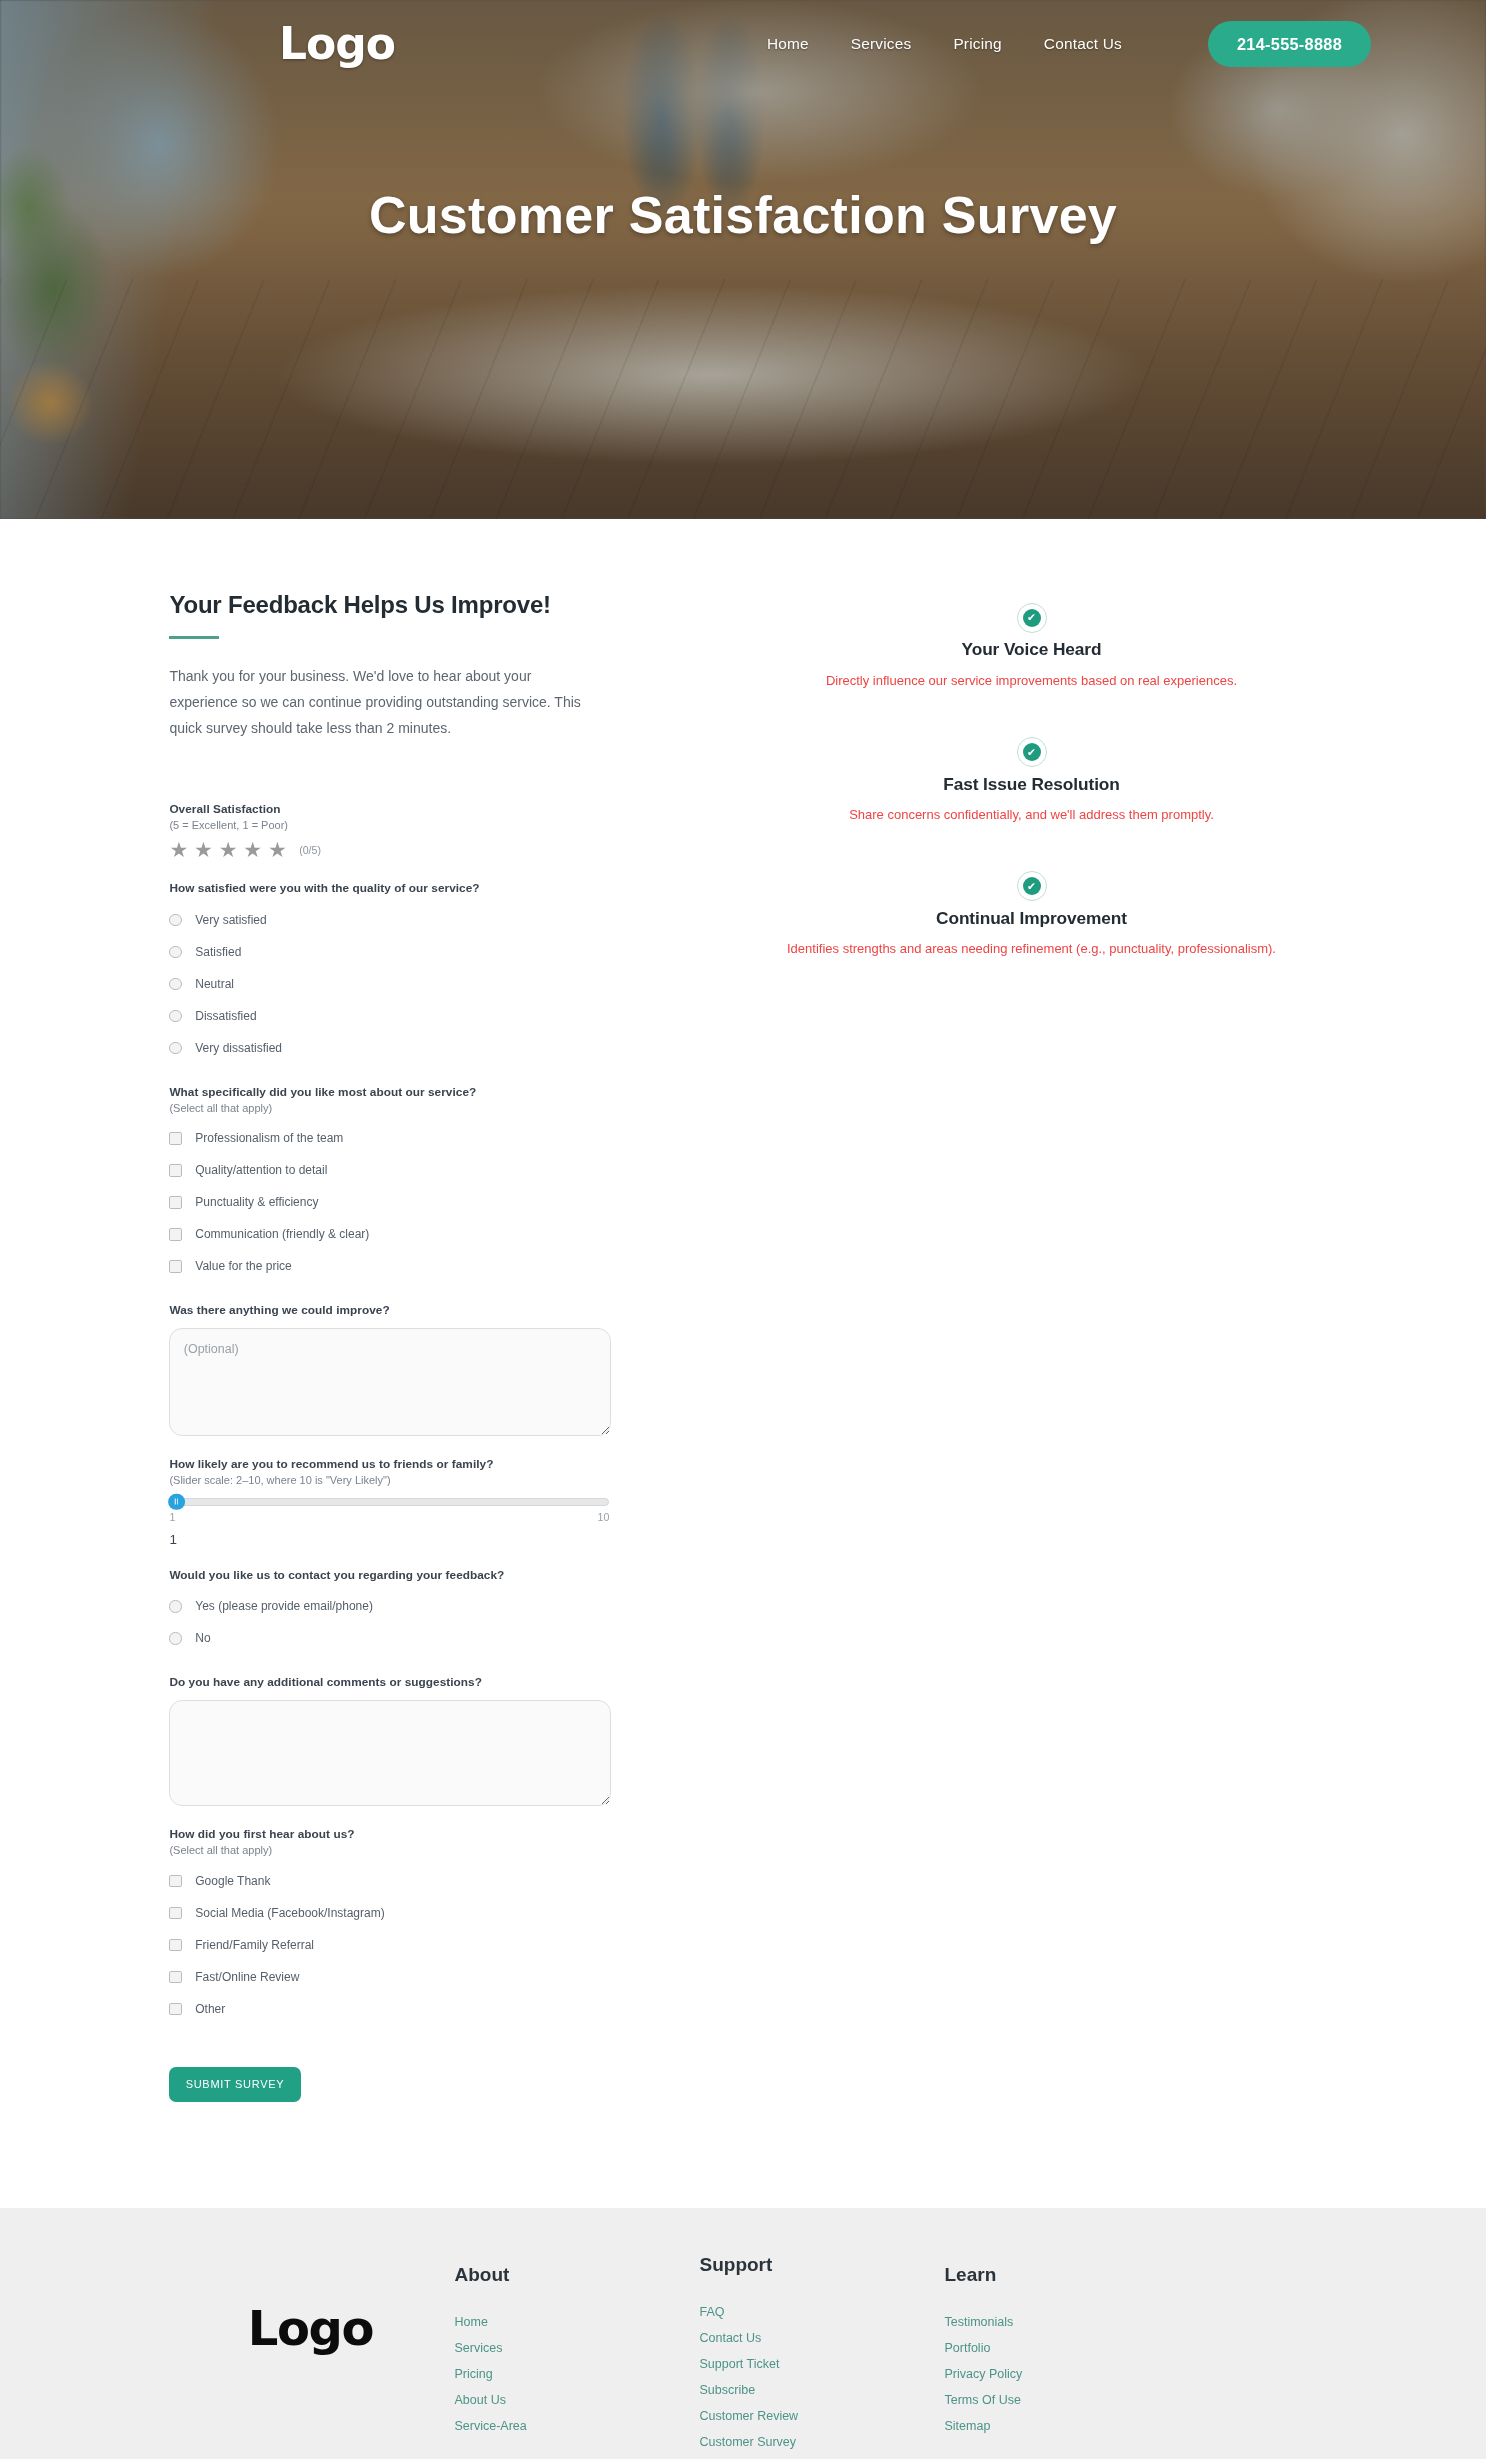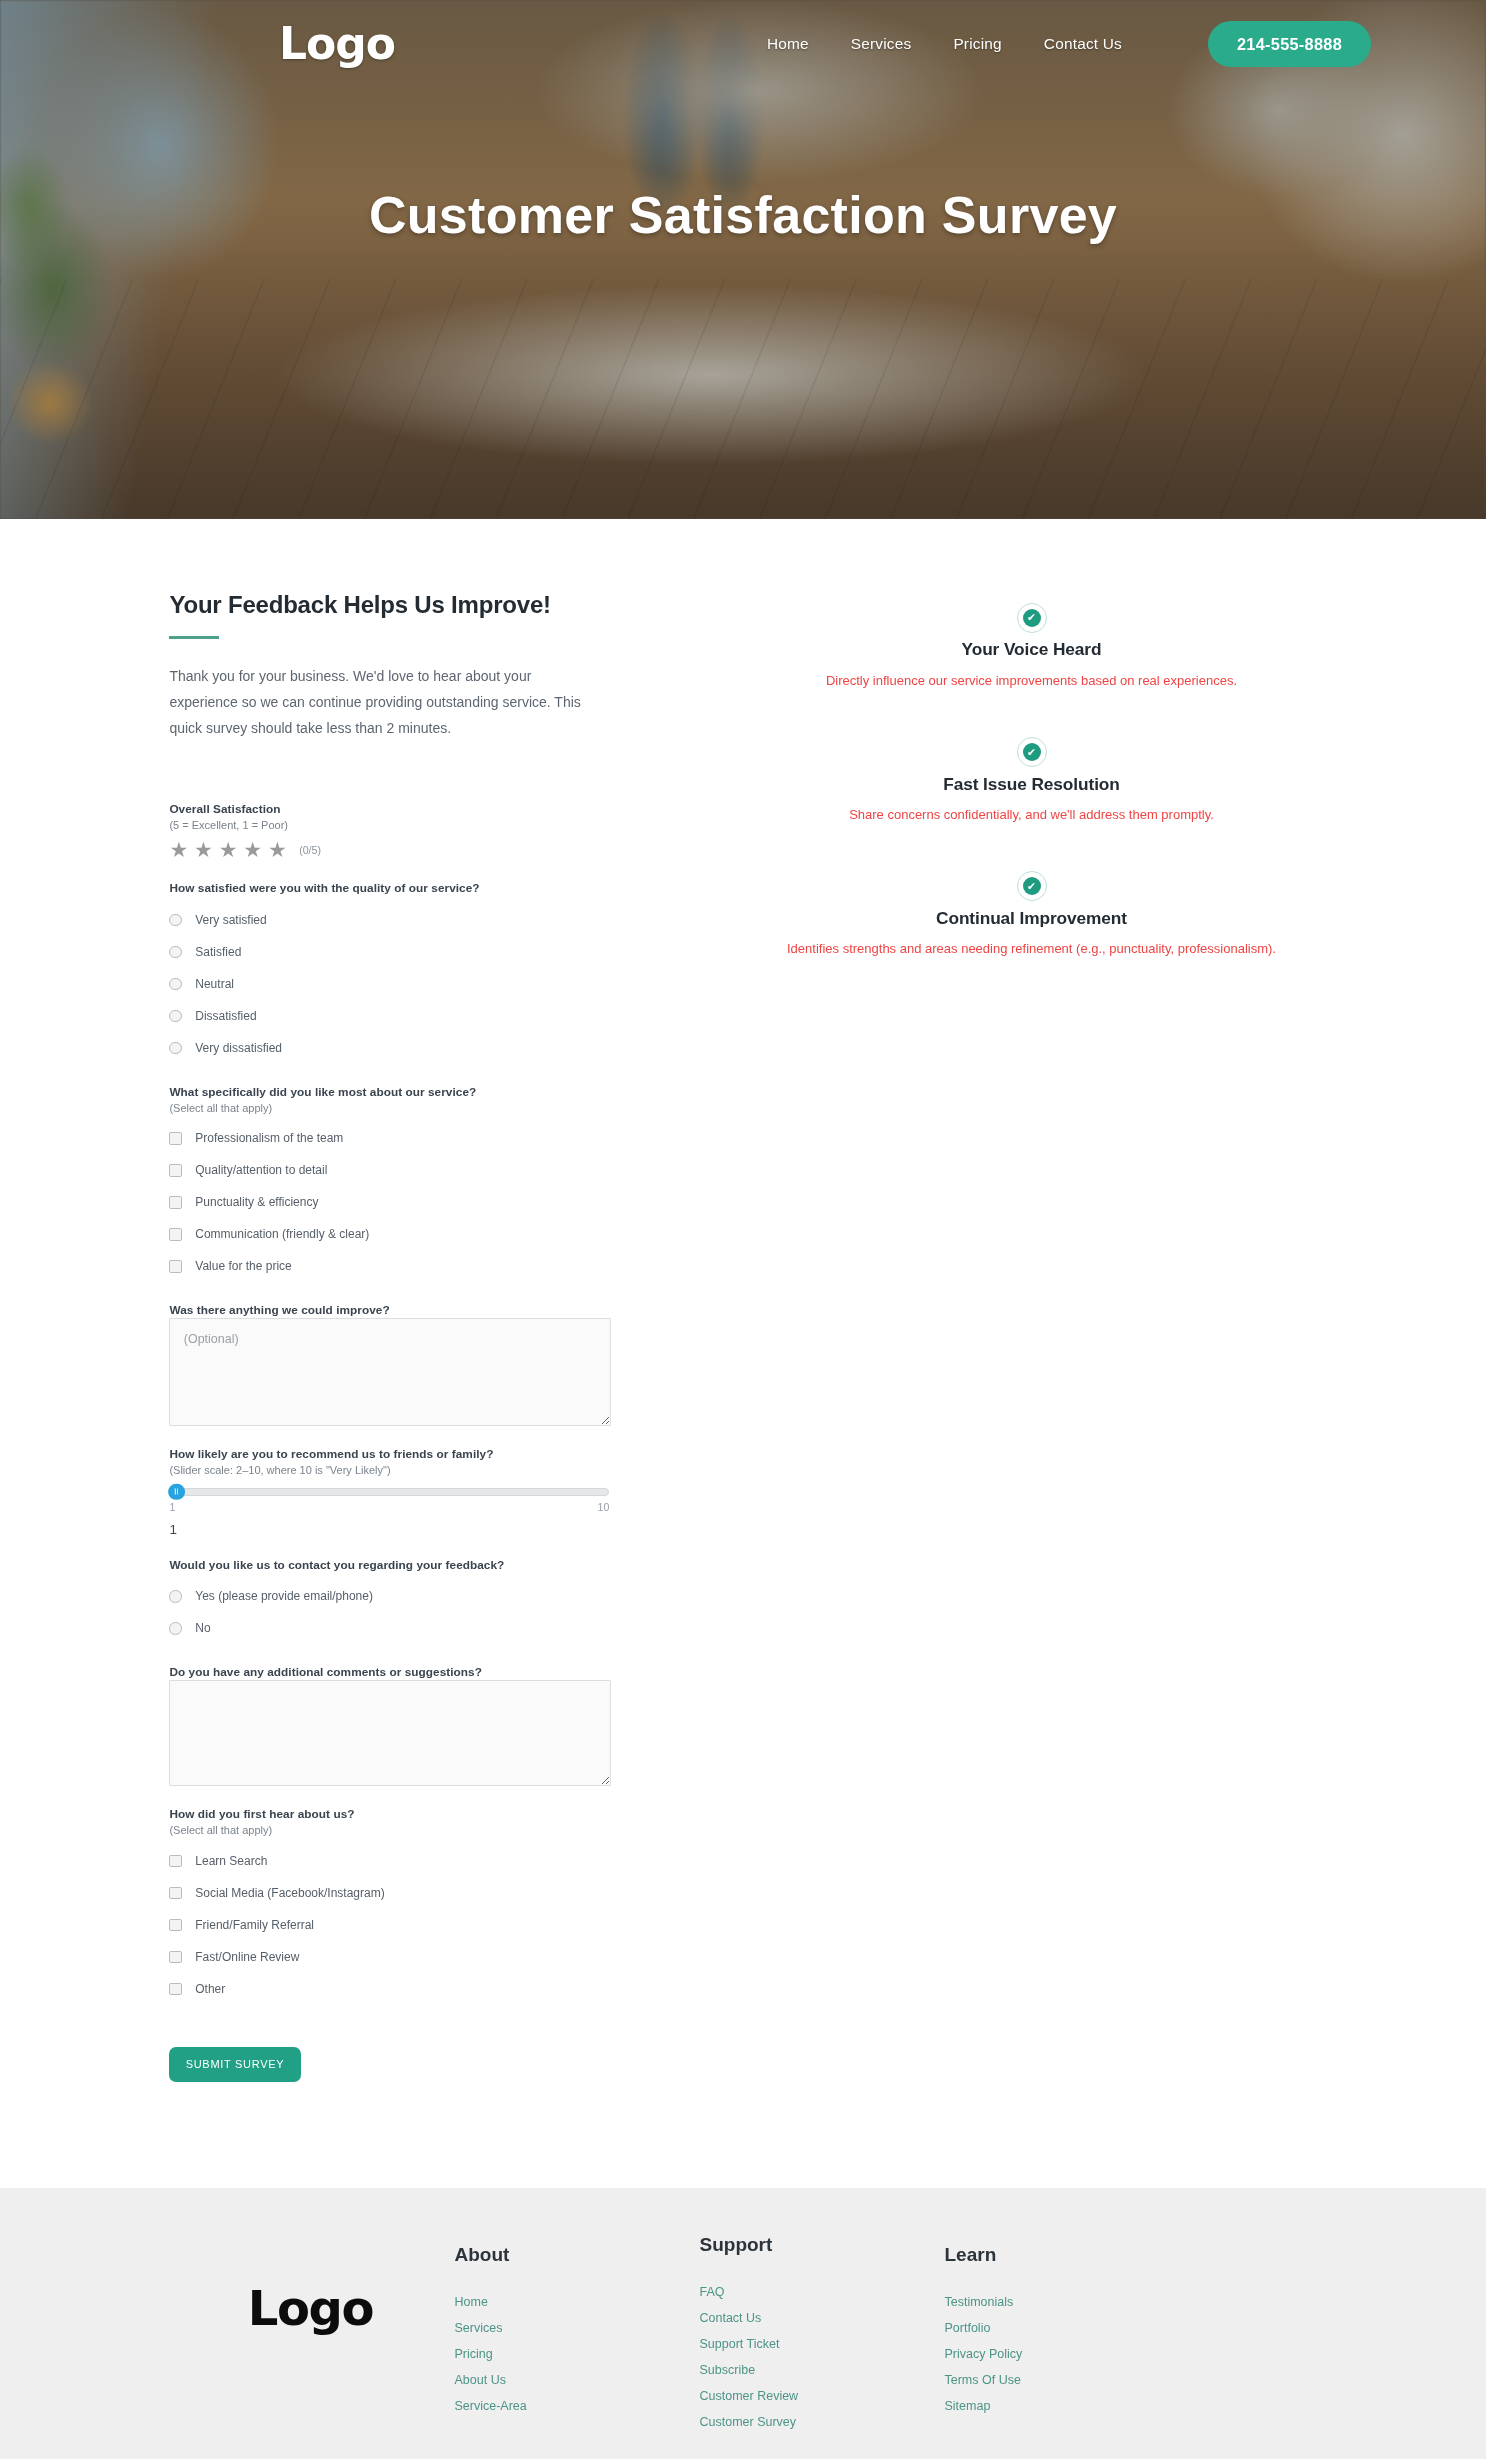--- a/index.html
+++ b/index.html
@@ -192,28 +192,28 @@
     margin-left: 13.4px;
     font-size: 12px;
     color: #555f69;
   }
 
   
   .ta {
     width: 442px;
     border: 1px solid #dcdfe2;
     background: #fafafa;
-    border-radius: 1px;
+    border-radius: 13px;
     font-family: "Liberation Sans", sans-serif;
     font-size: 12.5px;
     color: #6c757d;
     padding: 12.5px 13.4px;
     resize: vertical;
     display: block;
-    margin-top: 1px;
+    margin-top: 11px;
   }
   .ta::placeholder { color: #9aa1a8; }
   .ta-1 { height: 108px; }
   .ta-2 { height: 106px; }
 
   
   .slider-wrap { margin-top: 11.5px; width: 440px; }
   .track {
     position: relative;
     height: 7.7px;
@@ -490,21 +490,21 @@
           <textarea class="ta ta-2" placeholder="" style=""></textarea>
         </div>
 
         
         <div class="field">
           <div class="q-label">How did you first hear about us?</div>
           <div class="q-sub">(Select all that apply)</div>
           <div class="opt-list">
             <label class="opt">
               <span class="check-box"></span>
-              <span class="opt-text">Learn Search</span>
+              <span class="opt-text">Google Thank</span>
             </label>
             <label class="opt">
               <span class="check-box"></span>
               <span class="opt-text">Social Media (Facebook/Instagram)</span>
             </label>
             <label class="opt">
               <span class="check-box"></span>
               <span class="opt-text">Friend/Family Referral</span>
             </label>
             <label class="opt">

